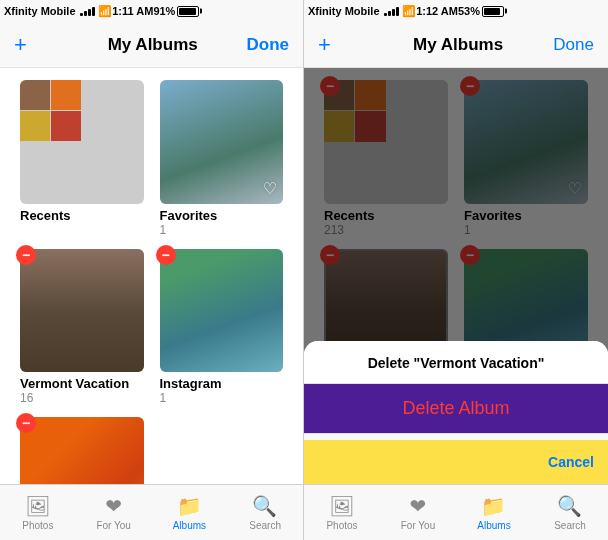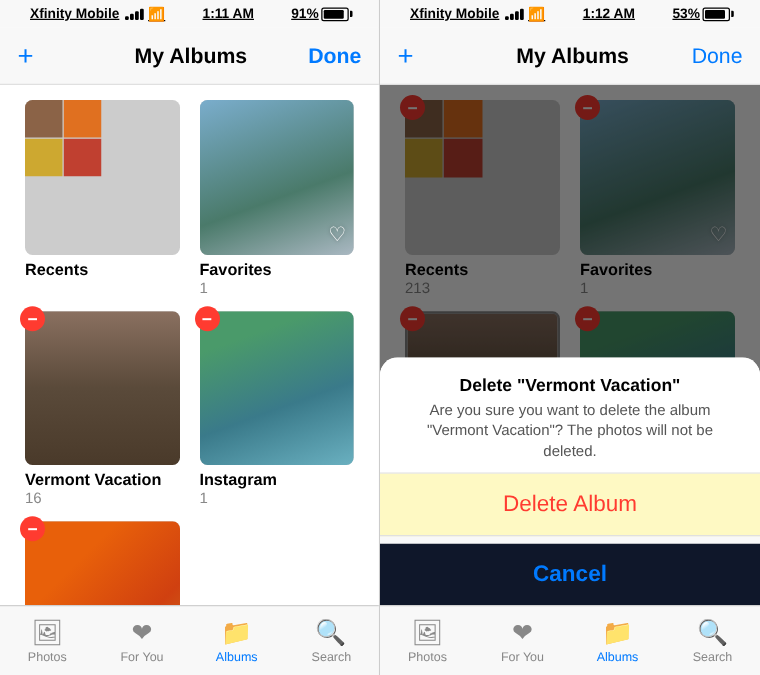--- a/index.html
+++ b/index.html
@@ -21,26 +21,24 @@
       background: #fff;
       position: relative;
     }
     .panel-left { border-right: 1px solid #ccc; }
 
     
     .status-bar {
       height: 22px;
       display: flex;
       align-items: center;
-      justify-content: space-between;
-      padding: 0 24px;
+      padding: 0 4px;
       font-size: 11px;
       font-weight: 600;
       background: #f8f8f8;
-      text-decoration: underline;
     }
     .status-left { display: flex; align-items: center; gap: 4px; }
     .status-right { display: flex; align-items: center; gap: 4px; }
     .signal-bars { display: flex; align-items: flex-end; gap: 1px; height: 10px; }
     .signal-bar { width: 3px; background: #000; border-radius: 1px; }
     .signal-bar:nth-child(1) { height: 3px; }
     .signal-bar:nth-child(2) { height: 5px; }
     .signal-bar:nth-child(3) { height: 7px; }
     .signal-bar:nth-child(4) { height: 9px; }
     .wifi-icon { font-size: 11px; }
@@ -245,34 +243,34 @@
       text-align: center;
       margin-bottom: 4px;
     }
     .action-sheet-msg {
       font-size: 12px;
       color: #555;
       text-align: center;
       line-height: 1.4;
     }
     .action-sheet-delete {
-      background: #fef9c3;
+      background: #4c1d95;
       border-bottom: 1px solid #e0e0e0;
       padding: 14px;
       text-align: center;
       font-size: 18px;
       color: #ff3b30;
       font-weight: 400;
       cursor: pointer;
     }
     .action-sheet-cancel {
-      background: #0f172a;
+      background: #fde047;
       padding: 14px;
-      text-align: center;
-      font-size: 18px;
+      text-align: right;
+      font-size: 14px;
       color: #007aff;
       font-weight: 600;
       cursor: pointer;
       margin-top: 6px;
     }
     .vt-label-overlay {
       position: absolute;
       bottom: 2px;
       left: 2px;
       font-size: 8px;
@@ -480,21 +478,20 @@
             <div class="ig-label-overlay">Instagram</div>
           </div>
         </div>
       </div>
     </div>
 
     <div class="modal-overlay">
       <div class="action-sheet">
         <div class="action-sheet-title-block">
           <div class="action-sheet-title">Delete "Vermont Vacation"</div>
-          <div class="action-sheet-msg">Are you sure you want to delete the album "Vermont Vacation"? The photos will not be deleted.</div>
         </div>
         <div class="action-sheet-delete">Delete Album</div>
         <div class="action-sheet-cancel">Cancel</div>
       </div>
     </div>
   </div>
 
   <div class="tab-bar">
     <div class="tab-item">
       <span class="tab-icon tab-icon-inactive">🖼</span>

